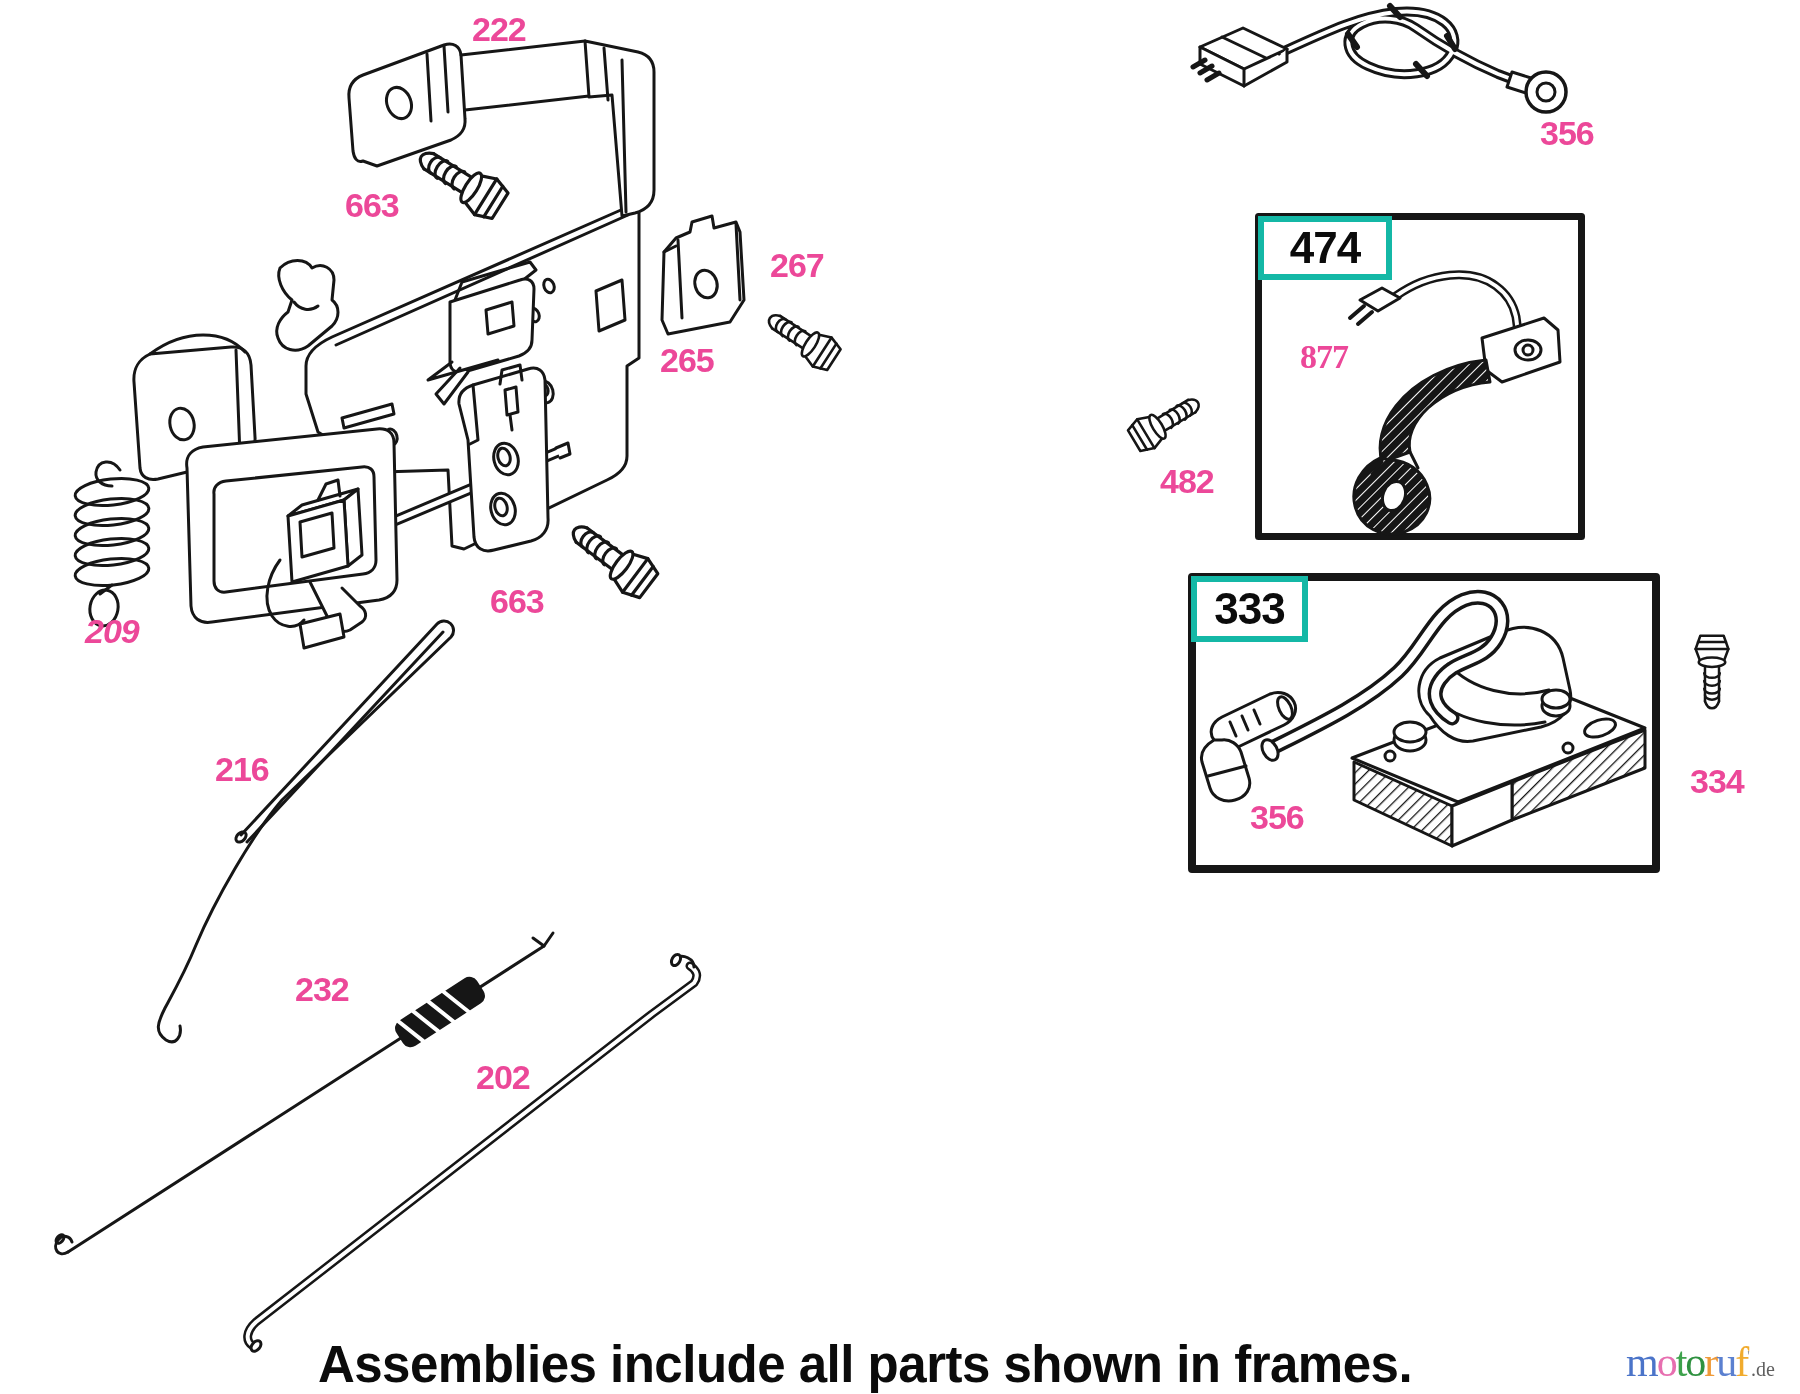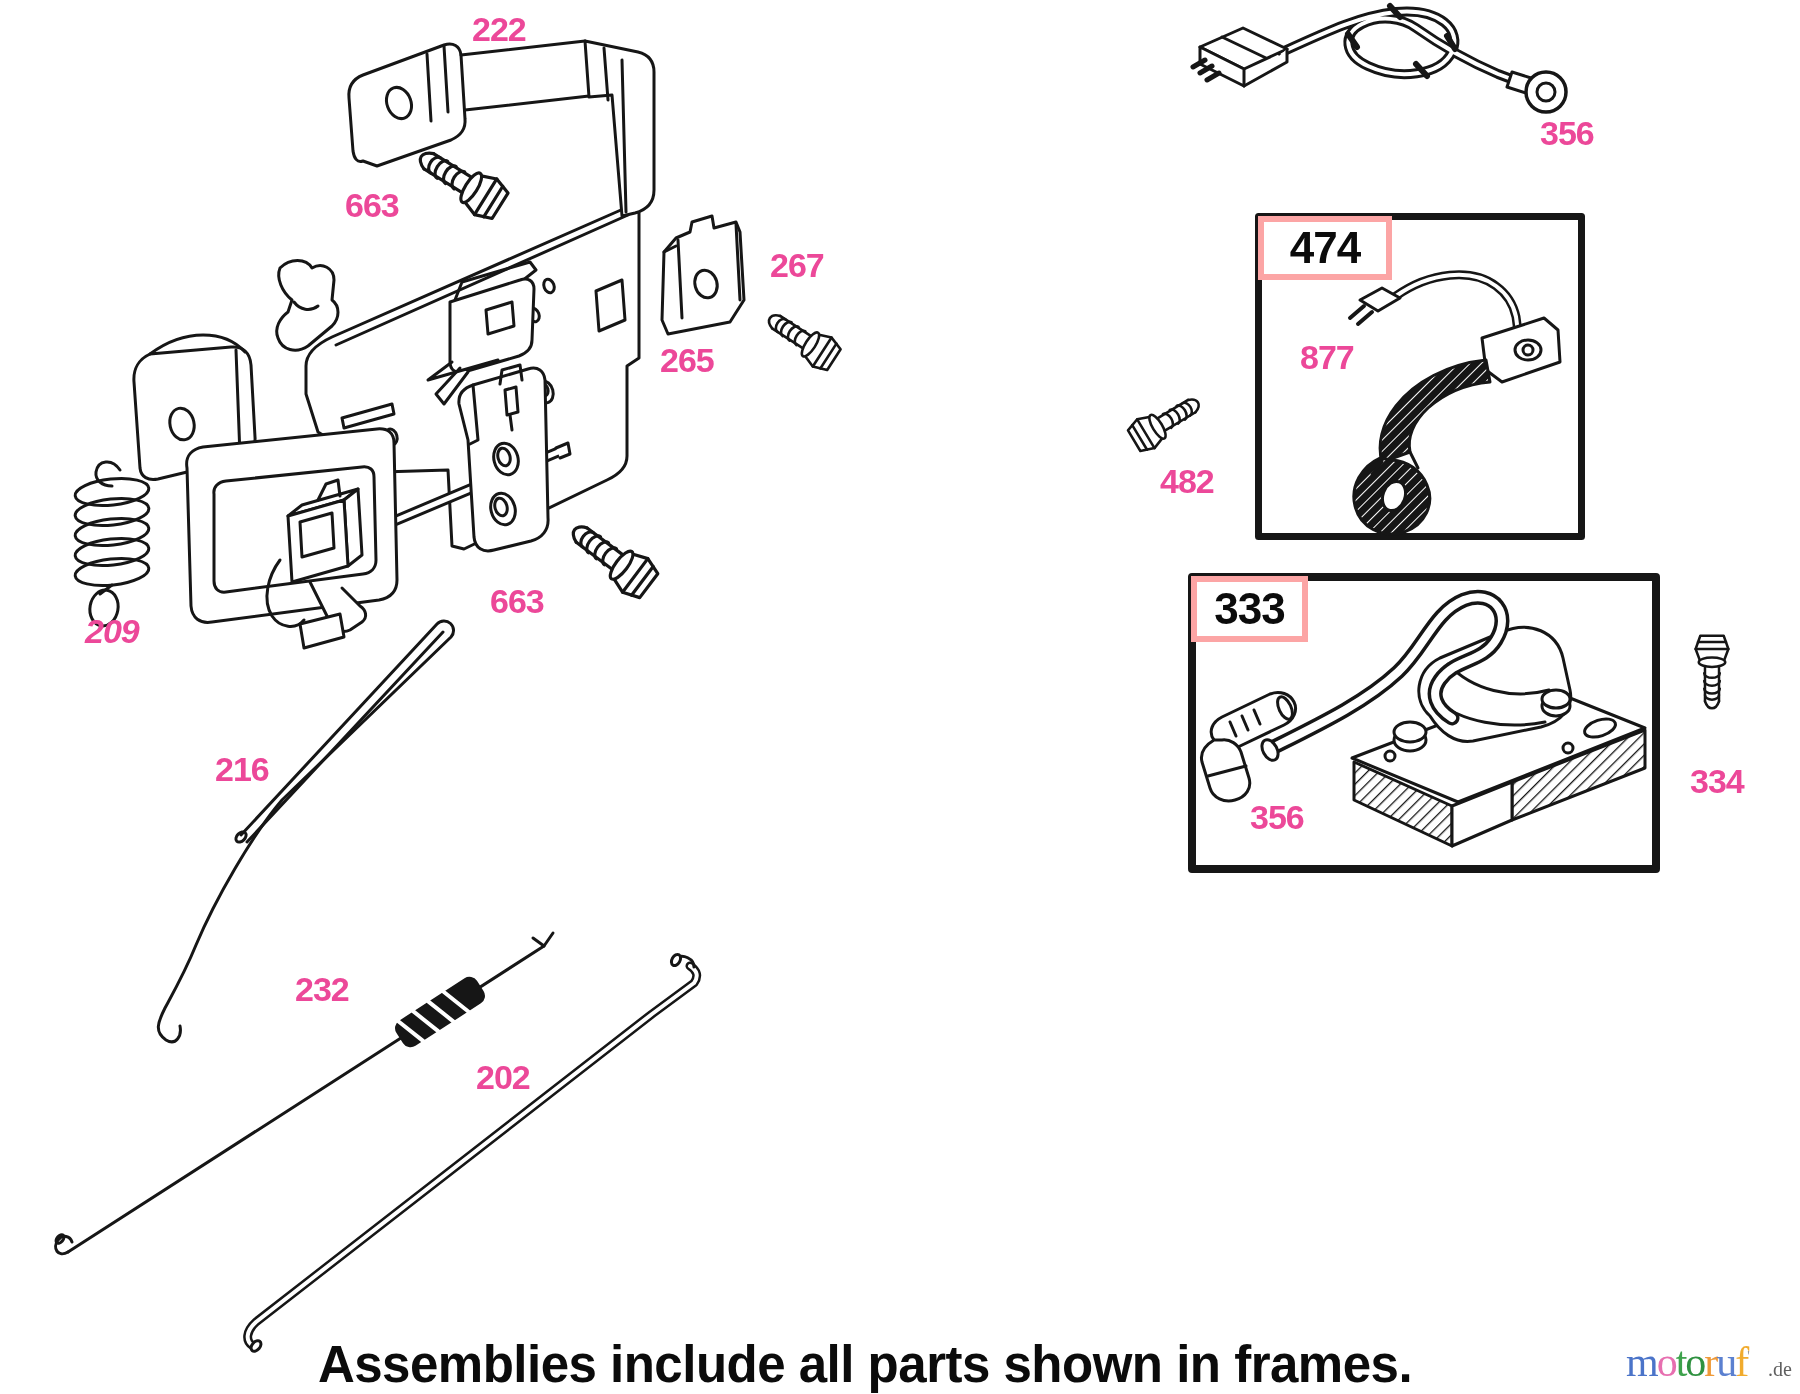--- a/index.html
+++ b/index.html
@@ -2,27 +2,27 @@
 <html><head>
 <meta charset="utf-8">
 <style>
   html,body{margin:0;padding:0;background:#ffffff;}
   #stage{position:relative;width:1800px;height:1394px;background:#ffffff;overflow:hidden;
          font-family:"Liberation Sans",sans-serif;}
   #art-svg{position:absolute;left:0;top:0;}
   .callout{position:absolute;font-weight:800;font-size:34px;line-height:1;
            letter-spacing:-1px;color:#ec4899;white-space:nowrap;}
   .frame-label{position:absolute;display:flex;align-items:center;justify-content:center;
-           background:#ffffff;border:6px solid #fca5a5;box-sizing:border-box;
+           background:#ffffff;border:6px solid #14b8a6;box-sizing:border-box;
            font-weight:800;font-size:44px;letter-spacing:-1px;color:#0b0b0b;}
   .caption{position:absolute;left:250px;top:1335px;width:1230px;text-align:center;
            font-weight:800;font-size:51px;letter-spacing:-0.5px;color:#0b0b0b;}
   .brand{position:absolute;left:1626px;top:1341px;font-family:"Liberation Serif",serif;
          font-size:42px;line-height:1;letter-spacing:-2px;white-space:nowrap;}
-  .brand .suffix{font-size:20px;letter-spacing:0;margin-left:18px;}
+  .brand .suffix{font-size:20px;letter-spacing:0;margin-left:1px;}
   .brand .mark{font-size:14px;letter-spacing:0;vertical-align:super;color:#999;}
 </style>
 </head>
 <body>
 
 <div id="stage">
 
 <svg id="art-svg" width="1800" height="1394" viewBox="0 0 1800 1394">
   <defs>
     <pattern id="hatch" width="8" height="8" patternUnits="userSpaceOnUse" patternTransform="rotate(45)">
@@ -258,21 +258,21 @@
 <div class="callout" style="left:472px;top:12px;">222</div>
 <div class="callout" style="left:345px;top:188px;">663</div>
 <div class="callout" style="left:770px;top:248px;">267</div>
 <div class="callout" style="left:660px;top:343px;">265</div>
 <div class="callout" style="left:490px;top:584px;">663</div>
 <div class="callout" style="left:85px;top:614px;font-style:italic;">209</div>
 <div class="callout" style="left:215px;top:752px;">216</div>
 <div class="callout" style="left:295px;top:972px;">232</div>
 <div class="callout" style="left:476px;top:1060px;">202</div>
 <div class="callout" style="left:1540px;top:116px;">356</div>
-<div class="callout" style="left:1300px;top:340px;">877</div>
+<div class="callout" style="left:1300px;top:340px;font-family:Liberation Serif, serif;">877</div>
 <div class="callout" style="left:1124px;top:464px;margin-left:36px;">482</div>
 <div class="callout" style="left:1250px;top:800px;">356</div>
 <div class="callout" style="left:1690px;top:764px;">334</div>
 
 <div class="caption">Assemblies include all parts shown in frames.</div>
 
 <div class="brand">
   <span style="color: rgb(75, 116, 201);">m</span><span style="color: rgb(231, 111, 176);">o</span><span style="color: rgb(62, 162, 76);">t</span><span style="color: rgb(47, 145, 64);">o</span><span style="color: rgb(239, 154, 57);">r</span><span style="color: rgb(91, 128, 208);">u</span><span style="color: rgb(241, 171, 45);">f</span><span class="mark">'</span><span class="suffix" style="color: rgb(95, 95, 95);">.de</span>
 </div>
 

